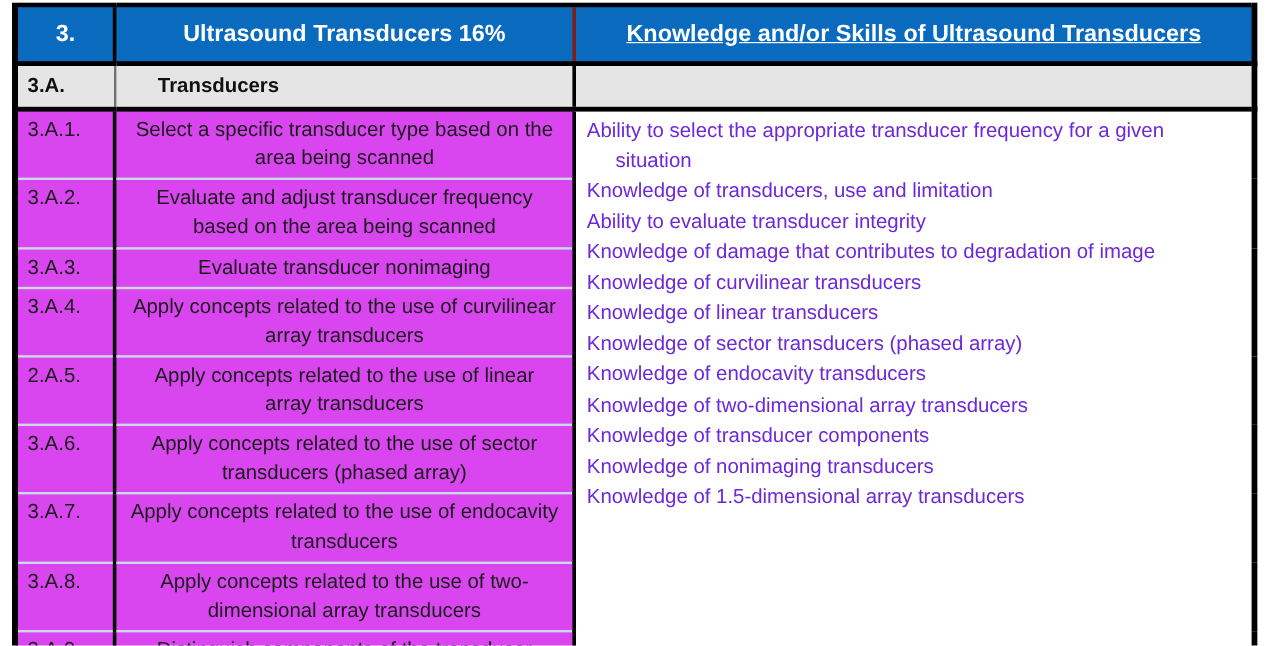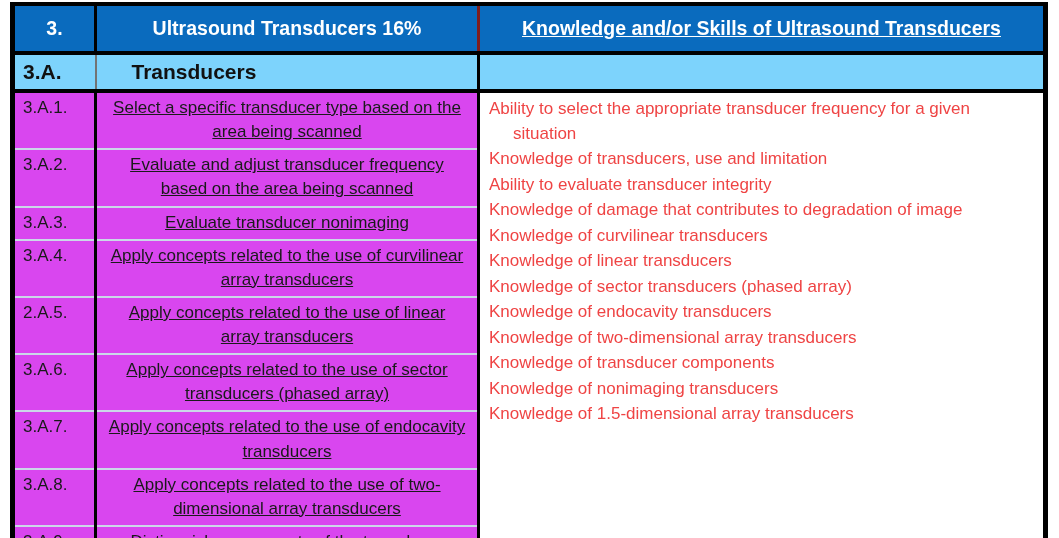--- a/index.html
+++ b/index.html
@@ -56,24 +56,24 @@
     height: 45px;
     padding: 0 4px;
     border-top: 4px solid #000000;
     border-bottom: 4px solid #000000;
   }
   tr.head-main td.sep-left  { border-left: 3px solid #000000; }
   tr.head-main td.sep-right { border-left: 3px solid #7f1d1d; text-decoration: underline; }
 
   
   tr.head-sub td {
-    background: #7dd3fc;
+    background: #e5e5e5;
     color: #111111;
     font-weight: bold;
-    font-size: 21px;
+    font-size: 17px;
     vertical-align: middle;
     height: 34px;
     padding: 0 6px;
     border-bottom: 4px solid #000000;
   }
   tr.head-sub td.num  { text-align: left;  padding-left: 8px; }
   tr.head-sub td.desc { text-align: left;  padding-left: 35px; border-left: 2px solid #737373; }
   tr.head-sub td.know { border-left: 3px solid #000000; }
 
   
@@ -93,39 +93,38 @@
     text-align: left;
     padding-left: 8px;
     padding-right: 2px;
     white-space: nowrap;
   }
   tr.body-row td.desc {
     border-left: 3px solid #000000;
     text-align: center;
     padding-left: 10px;
     padding-right: 10px;
-    text-decoration: underline;
   }
   tr.body-row td.know {
     border-left: 3px solid #000000;
     background: #ffffff;
     padding: 0;
     border-top: none;
   }
 
   
   .know-list {
     margin: 0;
     padding: 4px 10px 0 9px;
     list-style: none;
   }
   .know-list li {
     font-size: 17px;
     line-height: 1.47;
-    color: #ef4444;
+    color: #6d28d9;
     padding-left: 24px;
     text-indent: -24px;
     margin: 0 0 0.5px 0;
     white-space: normal;
   }
 </style>
 </head>
 <body>
 
 <div id="page">

